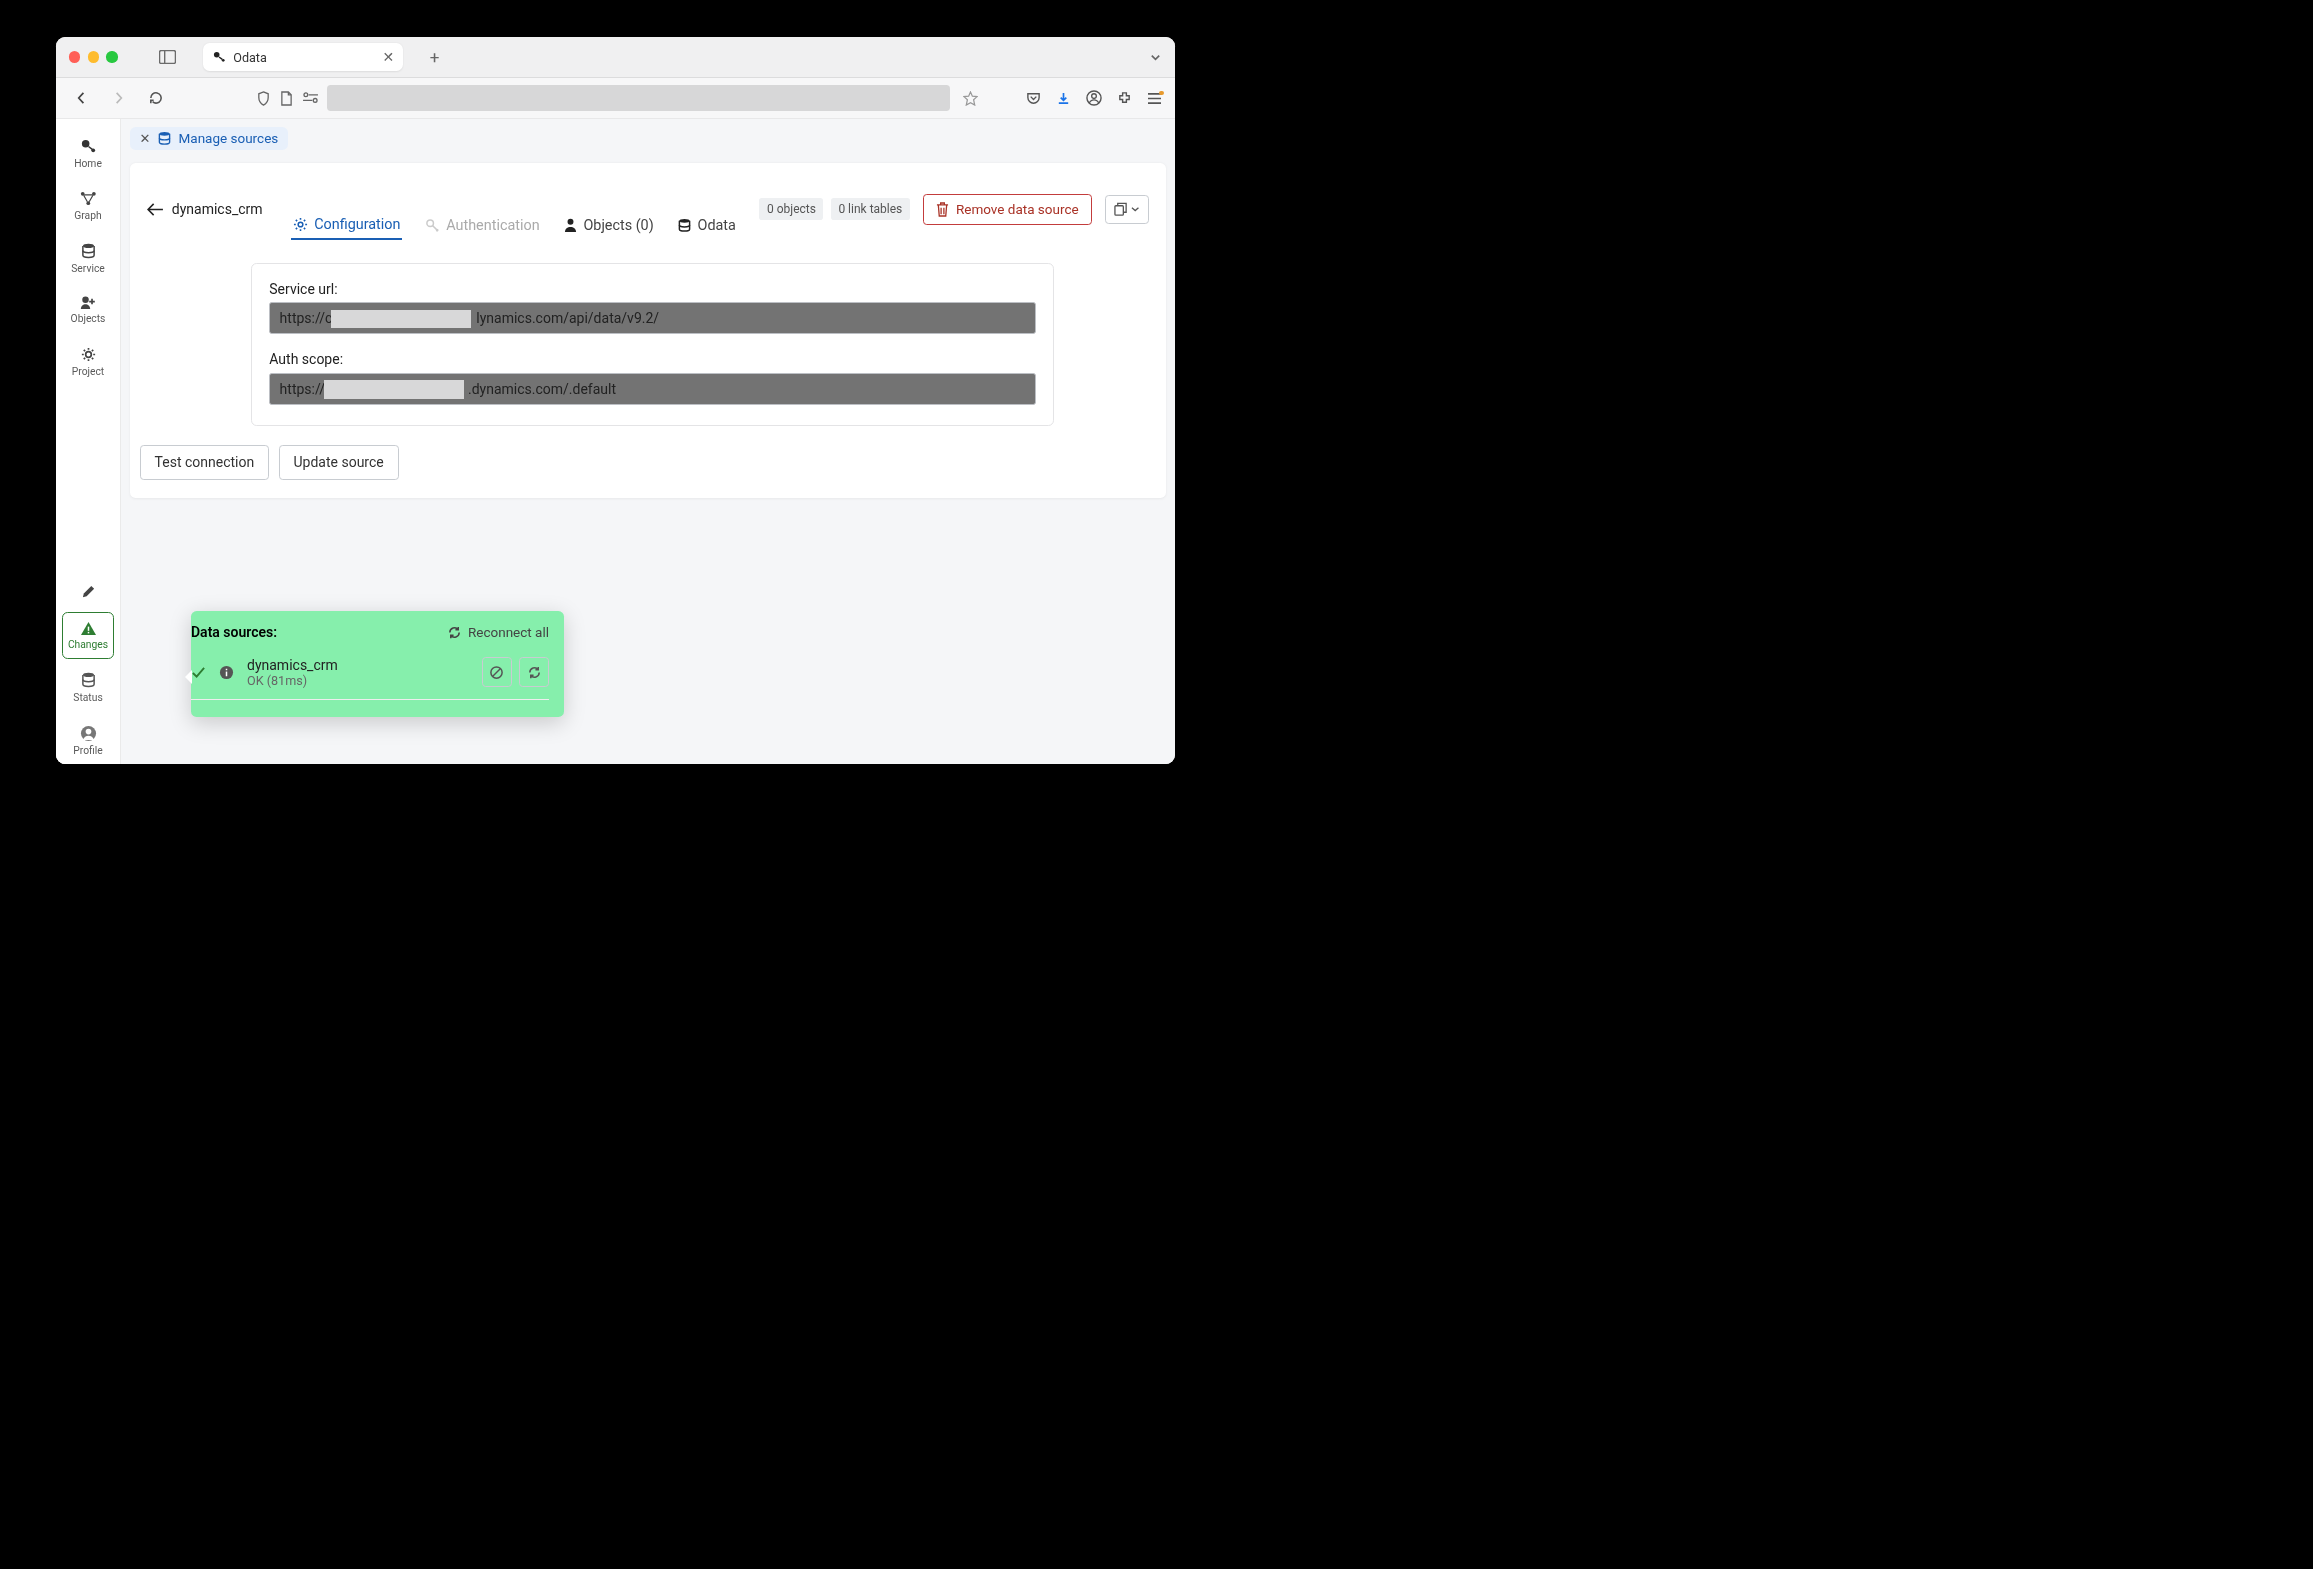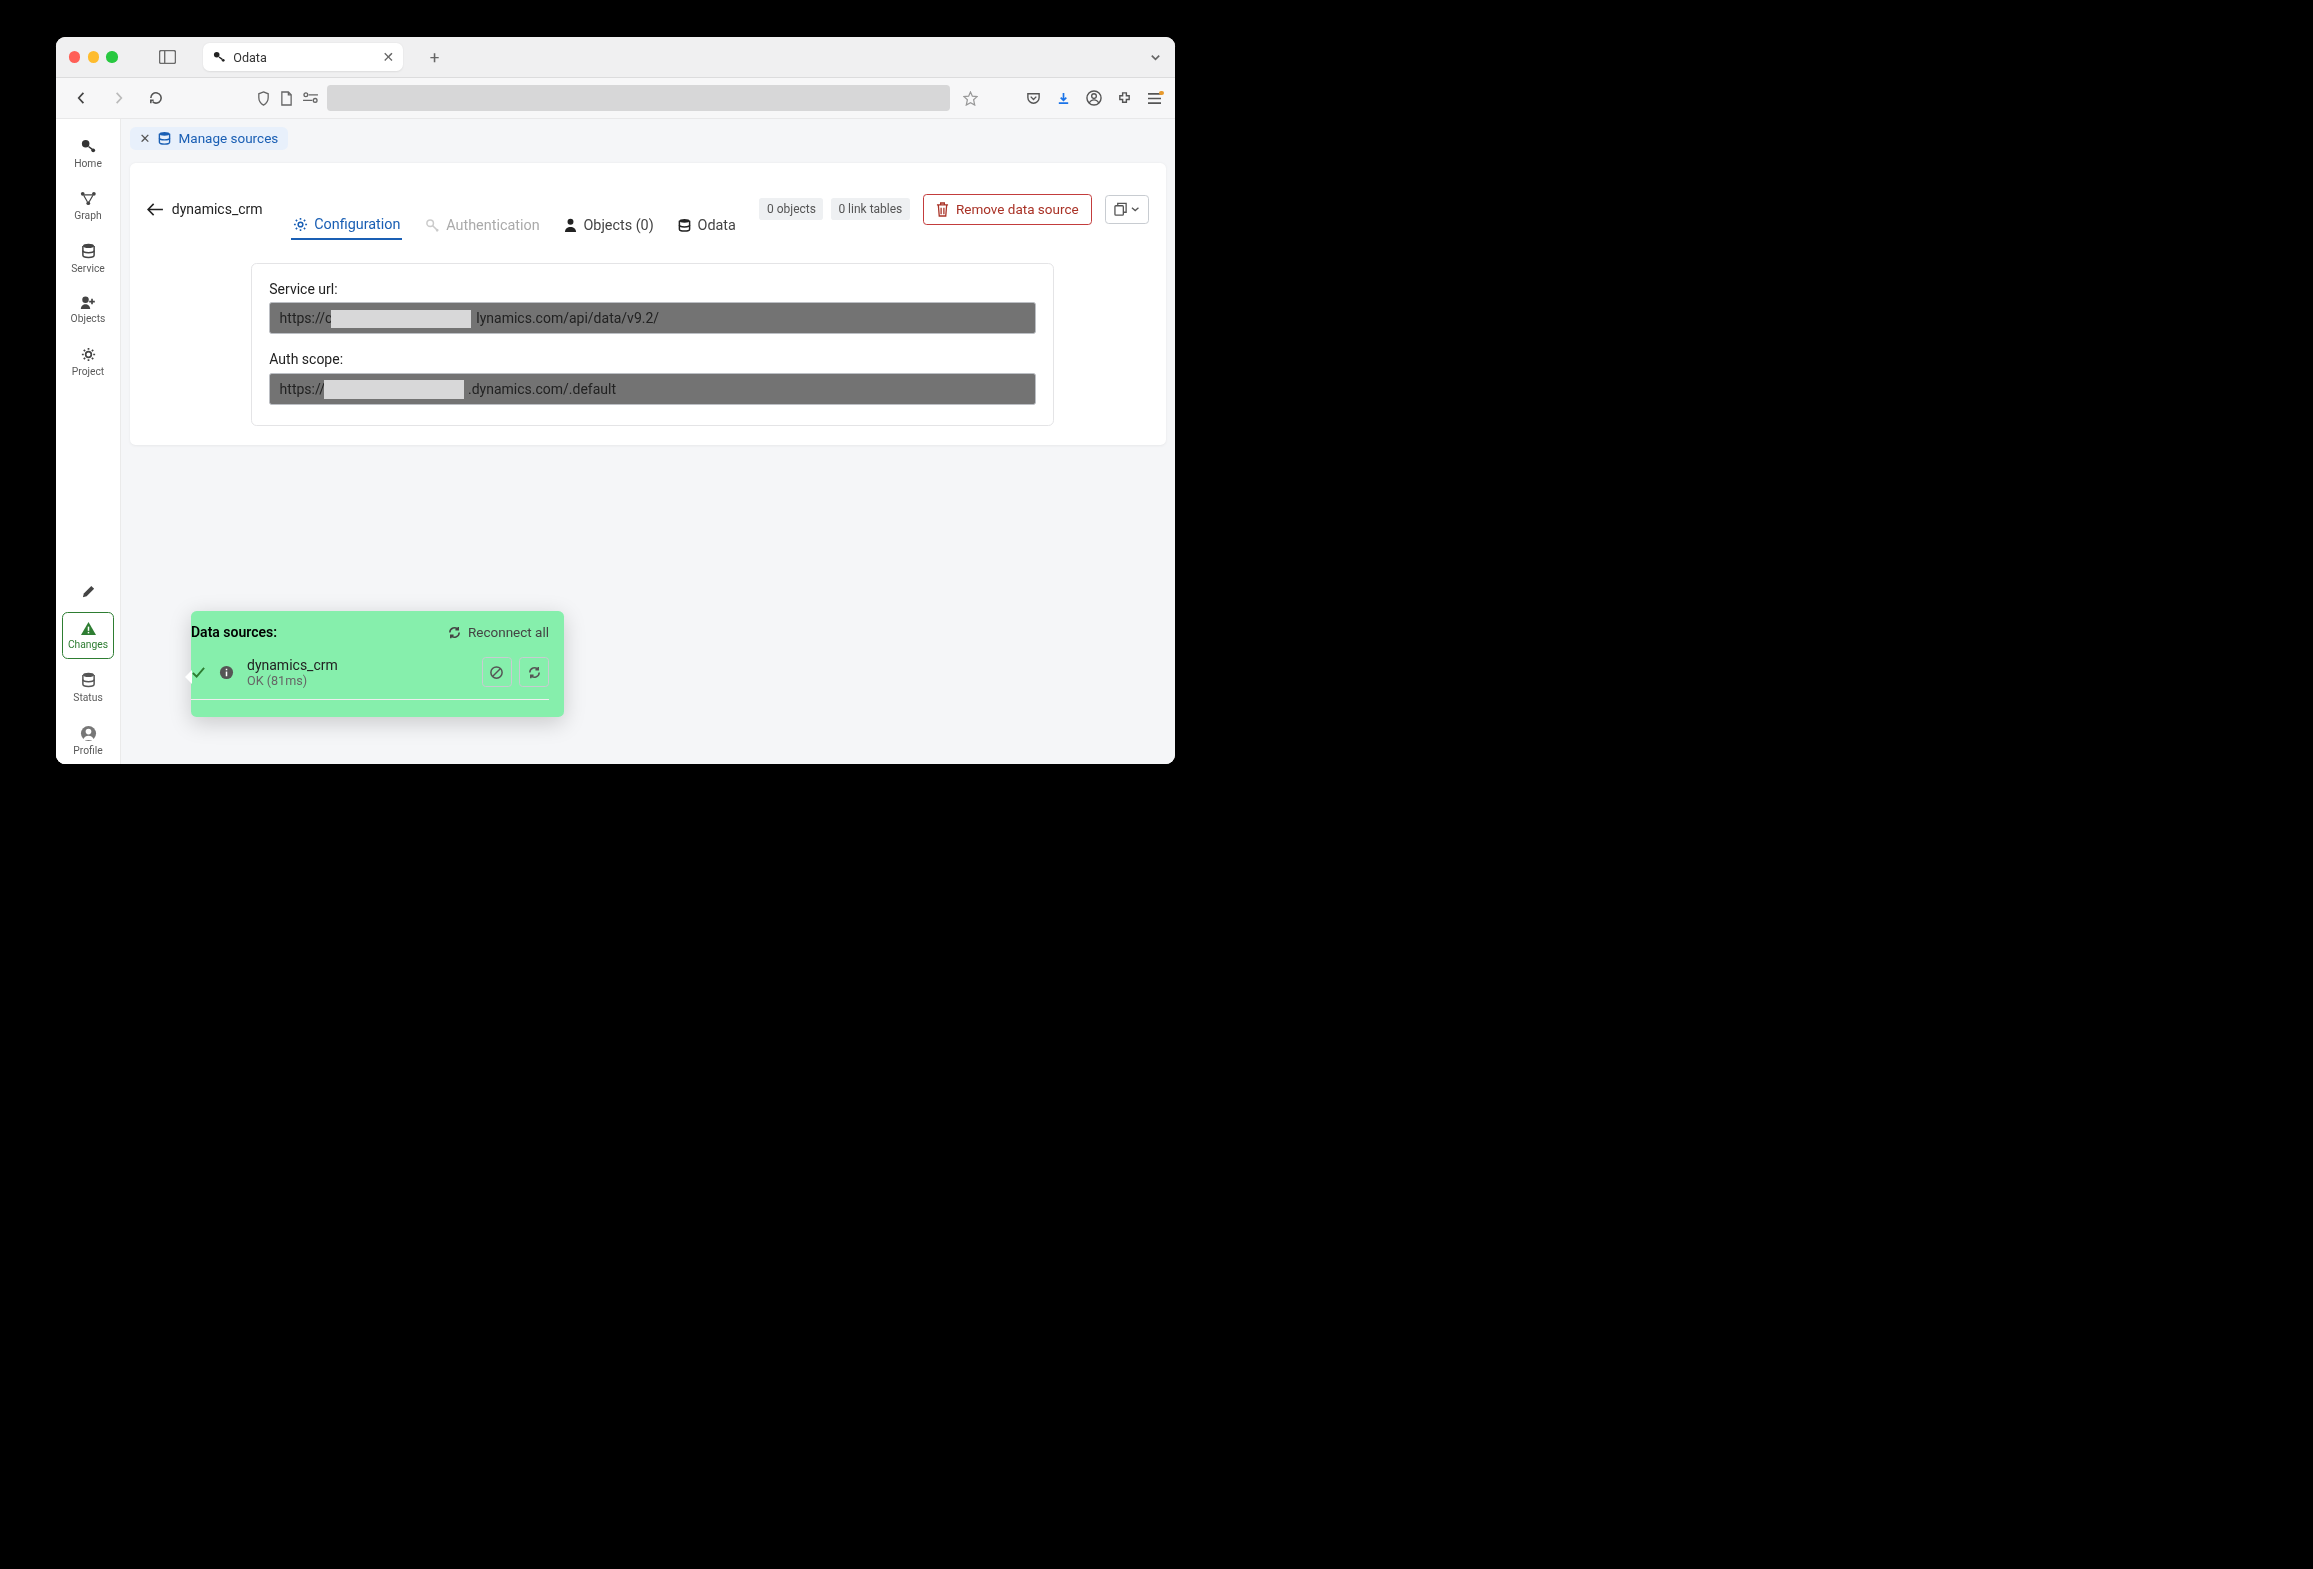--- a/index.html
+++ b/index.html
@@ -344,20 +344,24 @@
           <div class="form-row">
             <div class="field-label">Auth scope:</div>
             <div class="input">
               <span>https://</span>
               <span class="mask" style="left:54px; width:140px;"></span>
               <span style="margin-left:143px;">.dynamics.com/.default</span>
             </div>
           </div>
         </div>
 
+        <div class="btnrow">
+          <button class="sq-btn">Test connection</button>
+          <button class="sq-btn">Update source</button>
+        </div>
       </div>
 
       <div class="popup">
         <div class="popup-hdr">
           <h4>Data sources:</h4>
           <div class="reconnect">
             <svg width="15" height="15" viewBox="0 0 16 16">
                 <path d="M3 8a5 5 0 0 1 9-3M13 8a5 5 0 0 1-9 3M12 2v3h-3M4 14v-3h3" fill="none" stroke="#444" stroke-width="1.6"></path>
               </svg>
             <span>Reconnect all</span>

